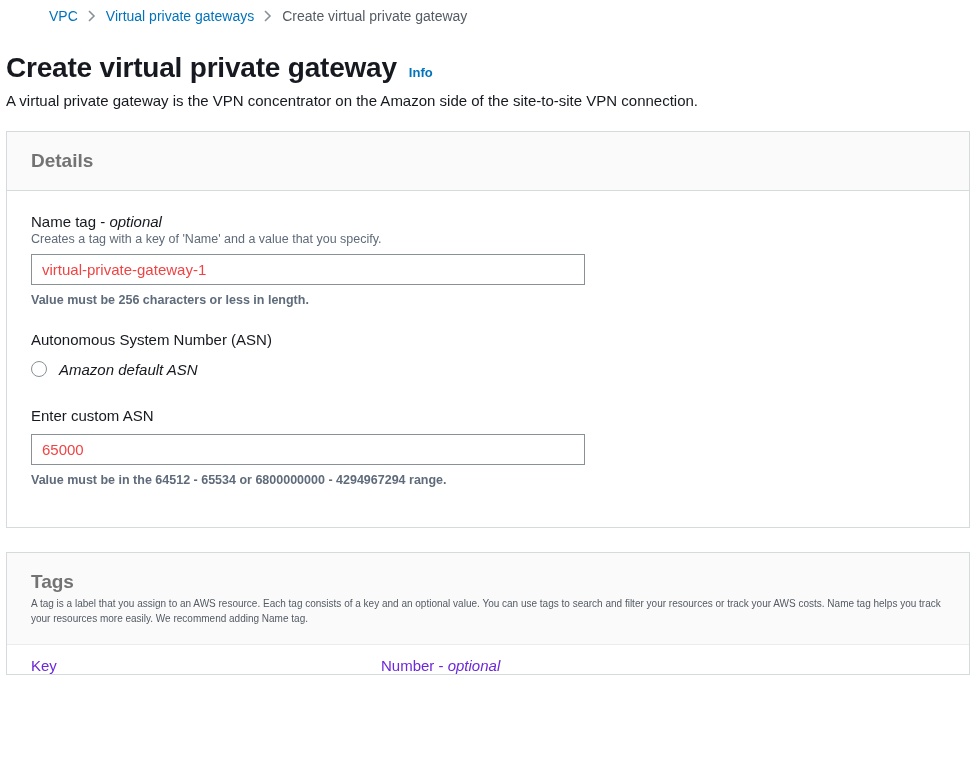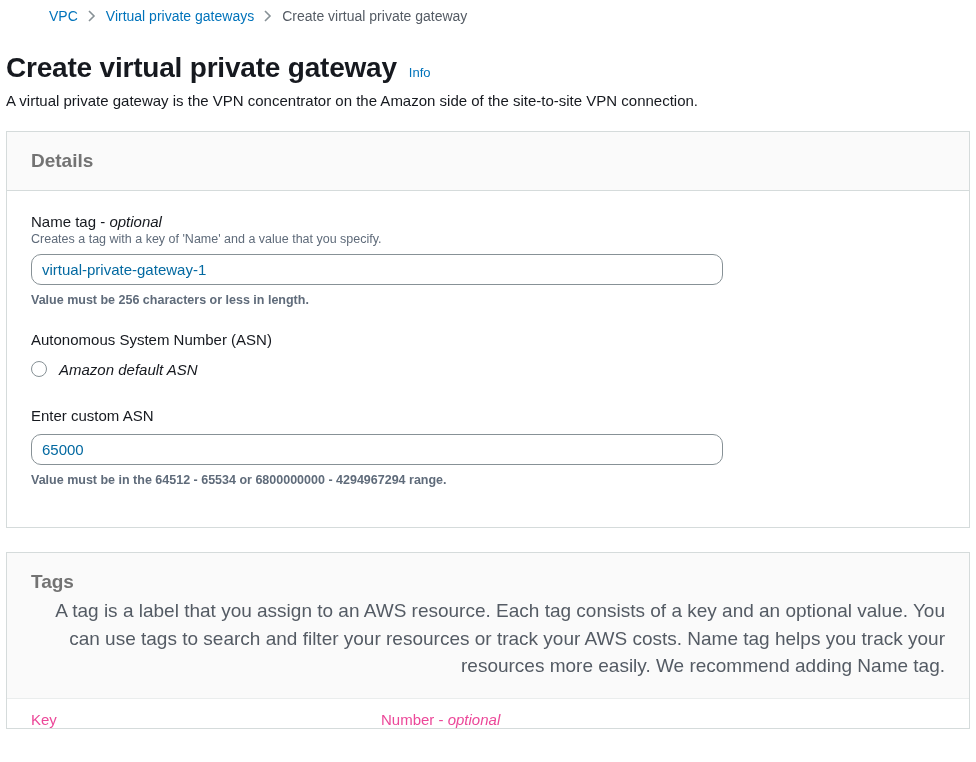--- a/index.html
+++ b/index.html
@@ -26,46 +26,45 @@
   .breadcrumbs .current { color: #545b64; }
 
   
   .page-header { margin: 22px 0 8px 0; display: flex; align-items: baseline; gap: 12px; }
   .page-title {
     font-size: 28px;
     font-weight: 700;
     color: #16191f;
     letter-spacing: -0.2px;
   }
-  .info-link { font-size: 13px; font-weight: 400; color: #0073bb; cursor: pointer; }
+  .info-link { font-size: 13px; font-weight: 700; color: #0073bb; cursor: pointer; }
   .page-desc { font-size: 15px; color: #16191f; margin-bottom: 22px; }
 
   
   .panel {
     border: 1px solid #d5dbdb;
     border-radius: 0;
     margin-bottom: 24px;
     background: #ffffff;
   }
   .panel-header {
     padding: 18px 24px 18px 24px;
     border-bottom: 1px solid #d5dbdb;
     background: #fafafa;
   }
   .panel-title {
     font-size: 19px;
     font-weight: 700;
     color: #737373;
   }
   .panel-desc {
-    font-size: 19px;
+    font-size: 10px;
     color: #545b64;
     margin-top: 4px;
     line-height: 1.45;
-    text-align: right;
   }
   .panel-body {
     padding: 22px 24px 24px 24px;
   }
 
   .field { margin-bottom: 24px; }
   .field:last-child { margin-bottom: 16px; }
   .field-label {
     font-size: 15px;
     color: #16191f;
@@ -77,27 +76,27 @@
     color: #5f6b7a;
     margin-bottom: 8px;
   }
   .field-constraint {
     font-size: 12.5px;
     color: #5f6b7a;
     margin-top: 8px;
     font-weight: bold;
   }
   input[type="text"] {
-    width: 692px;
+    width: 554px;
     max-width: 100%;
     padding: 6px 10px;
     font-size: 15px;
     border: 1px solid #879196;
-    border-radius: 10px;
-    color: #0369a1;
+    border-radius: 0;
+    color: #ef4444;
     font-family: inherit;
   }
 
   
   .radio-group { margin-top: 8px; }
   .radio-row {
     display: flex;
     align-items: flex-start;
     gap: 12px;
     padding: 5px 0;
@@ -112,21 +111,21 @@
     flex: 0 0 auto;
   }
   .radio.checked { border: 5px solid #0073bb; }
   .radio-label { font-size: 15px; color: #16191f; }
 
   
   .tags-head {
     display: flex;
     padding: 12px 24px 0 24px;
     font-size: 15px;
-    color: #ec4899;
+    color: #6d28d9;
     border-top: 1px solid #eaeded;
   }
   .tags-head .col-key { width: 350px; }
   .tags-head .col-val { }
   .tags-head .optional { font-style: italic; }
 </style>
 </head>
 <body>
 
 <nav class="breadcrumbs">

